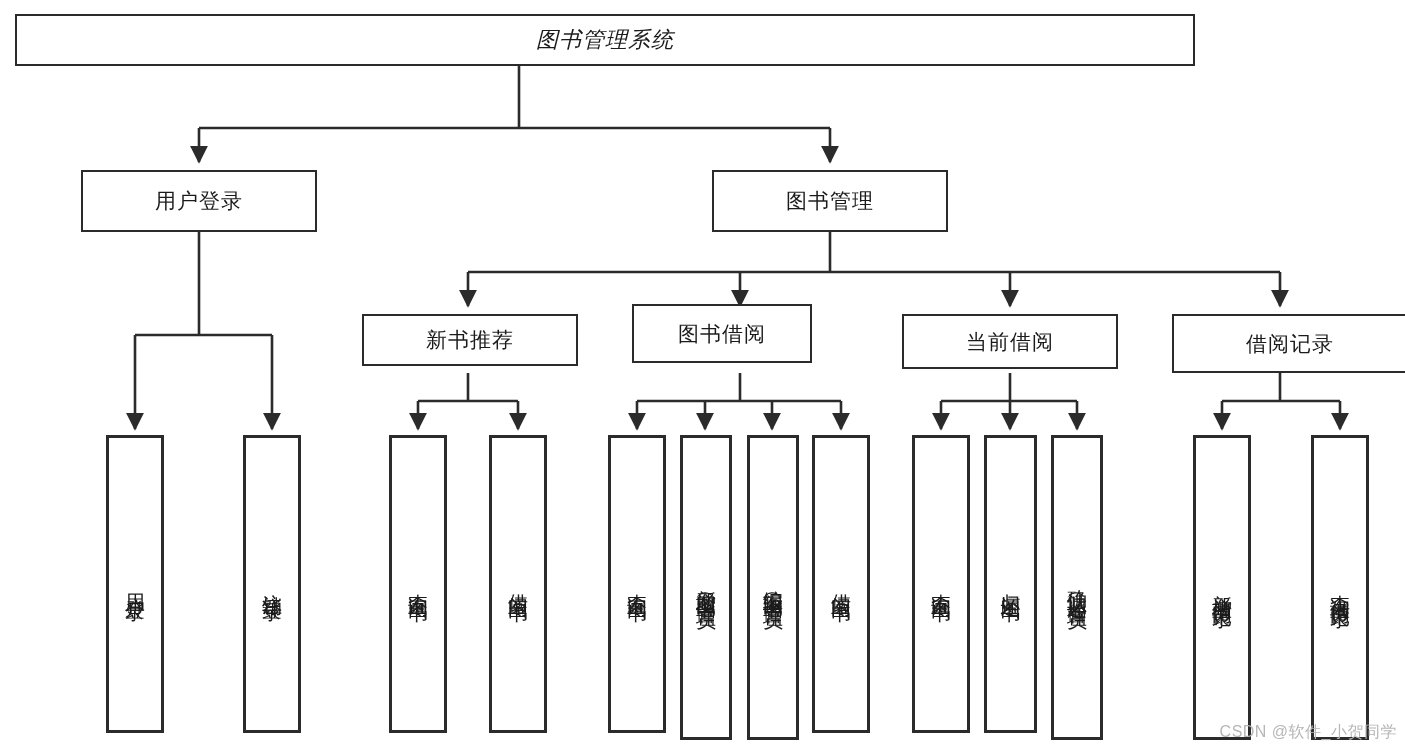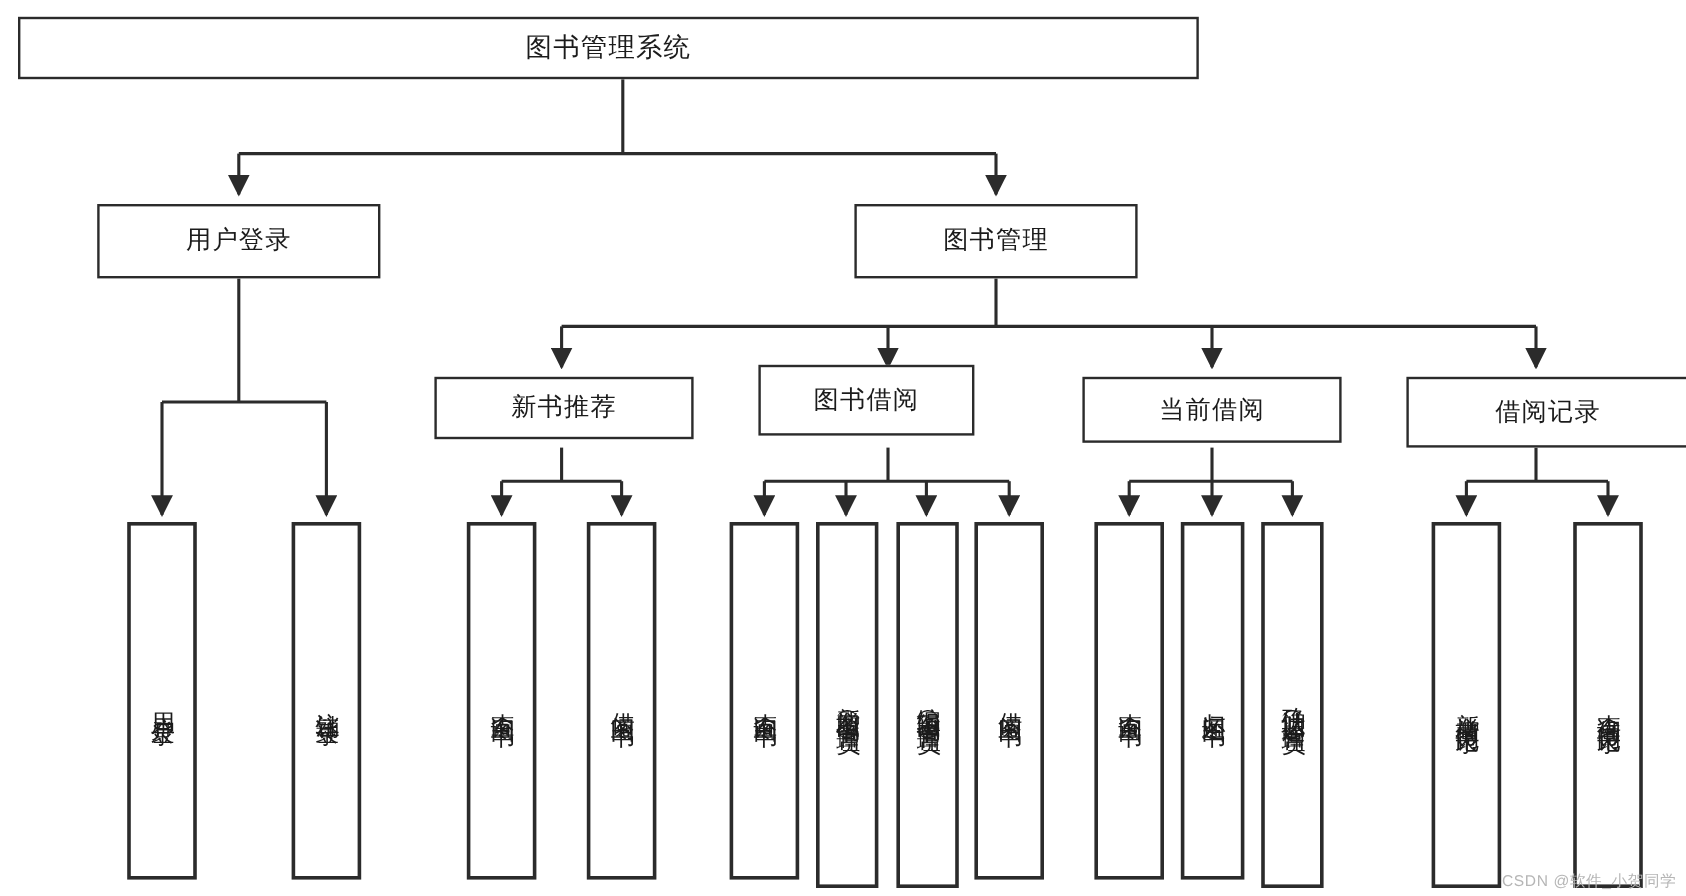--- a/index.html
+++ b/index.html
@@ -48,21 +48,21 @@
     -webkit-writing-mode:vertical-rl;
     font-size:20px;
     line-height:1.34;
     letter-spacing:3px;
     white-space:nowrap;
   }
   .watermark{
     position:absolute;
     right:8px;
     bottom:4px;
-    font-size:13px;
+    font-size:16px;
     color:#b6b6b6;
     letter-spacing:0.5px;
     z-index:5;
     white-space:nowrap;
   }
 </style>
 </head>
 <body>
 
 <div id="canvas">
@@ -110,21 +110,21 @@
       <path d="M 1010 401 L 1010 429" marker-end="url(#arrow)"></path>
       <path d="M 1077 401 L 1077 429" marker-end="url(#arrow)"></path>
 
       <path d="M 1280 373 L 1280 401"></path>
       <path d="M 1222 401 L 1340 401"></path>
       <path d="M 1222 401 L 1222 429" marker-end="url(#arrow)"></path>
       <path d="M 1340 401 L 1340 429" marker-end="url(#arrow)"></path>
     </g>
   </svg>
 
-  <div class="node root" style="left:15px; top:14px; width:984px; height:52px;">
+  <div class="node root" style="left:15px; top:14px; width:1180px; height:52px;font-style:italic;">
     <span class="label">图书管理系统</span>
   </div>
 
   <div class="node" style="left:81px; top:170px; width:236px; height:62px;">
     <span class="label">用户登录</span>
   </div>
   <div class="node" style="left:712px; top:170px; width:236px; height:62px;">
     <span class="label">图书管理</span>
   </div>
 

